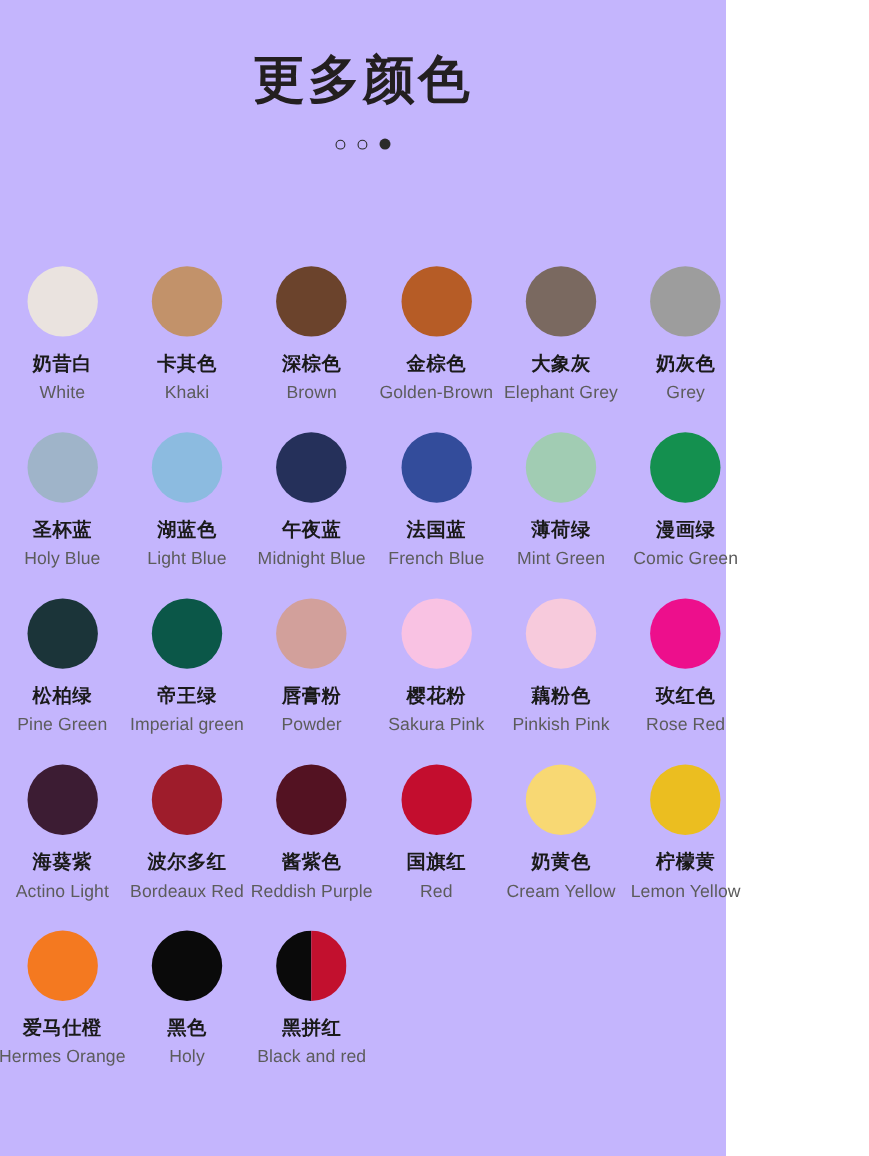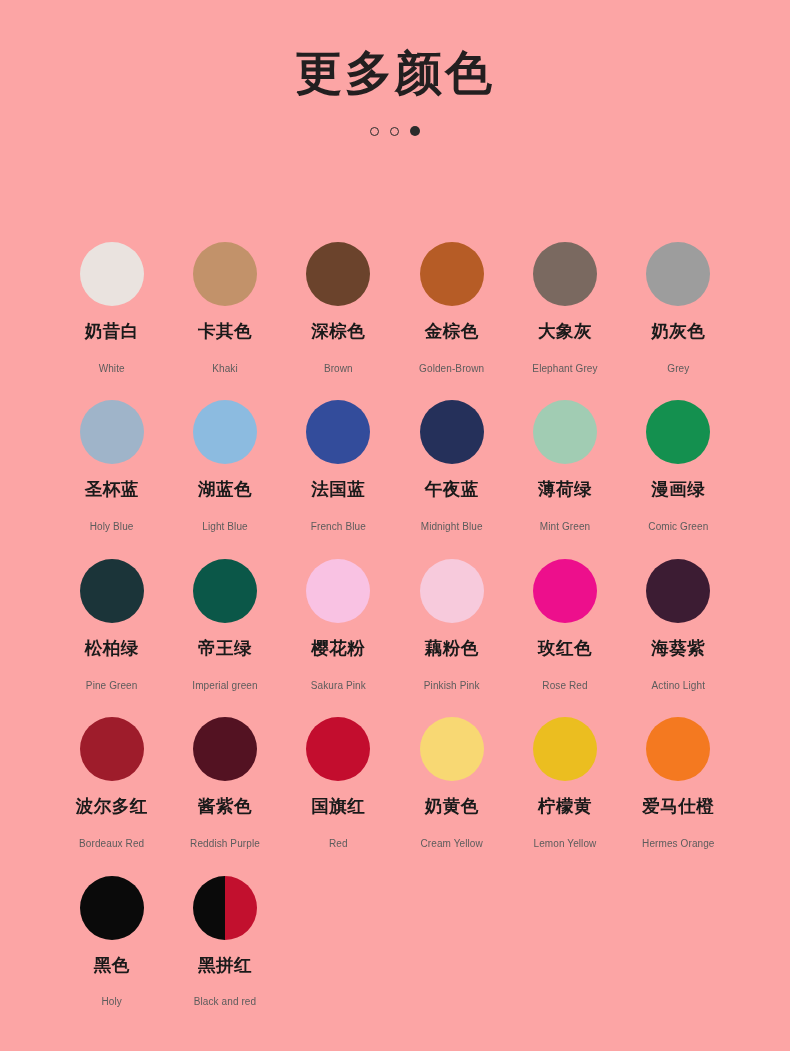--- a/index.html
+++ b/index.html
@@ -5,23 +5,23 @@
   * { box-sizing: border-box; margin: 0; padding: 0; }
   html, body {
     width: 790px;
     height: 1051px;
     background: #ffffff;
     font-family: "Liberation Sans", "DejaVu Sans", sans-serif;
     overflow: hidden;
   }
   .page {
     position: relative;
-    width: 790px;
+    width: 660px;
     height: 1051px;
-    background: #fca5a5;
+    background: #c4b5fd;
   }
 
   
   .header {
     padding-top: 46px;
     text-align: center;
   }
   .page-title {
     font-size: 47px;
     font-weight: 700;
@@ -92,22 +92,22 @@
     margin-top: 15px;
     font-size: 17.5px;
     font-weight: 700;
     color: #1a1a1a;
     letter-spacing: 0.5px;
     line-height: 1.25;
     white-space: nowrap;
     font-family: "DejaVu Sans", "Liberation Sans", sans-serif;
   }
   .name-en {
-    margin-top: 20px;
-    font-size: 10px;
+    margin-top: 5px;
+    font-size: 16px;
     font-weight: 400;
     color: #5c5c5c;
     letter-spacing: 0.1px;
     line-height: 1.25;
     white-space: nowrap;
   }
 </style>
 </head>
 <body>
 
@@ -157,48 +157,53 @@
         <div class="chip" style="background: rgb(159, 180, 201);"></div>
         <div class="name-cn">圣杯蓝</div>
         <div class="name-en">Holy Blue</div>
       </div>
       <div class="swatch">
         <div class="chip" style="background: rgb(140, 187, 224);"></div>
         <div class="name-cn">湖蓝色</div>
         <div class="name-en">Light Blue</div>
       </div>
       <div class="swatch">
+        <div class="chip" style="background: rgb(37, 48, 90);"></div>
+        <div class="name-cn">午夜蓝</div>
+        <div class="name-en">Midnight Blue</div>
+      </div>
+      <div class="swatch">
         <div class="chip" style="background: rgb(51, 76, 155);"></div>
         <div class="name-cn">法国蓝</div>
         <div class="name-en">French Blue</div>
       </div>
       <div class="swatch">
-        <div class="chip" style="background: rgb(37, 48, 90);"></div>
-        <div class="name-cn">午夜蓝</div>
-        <div class="name-en">Midnight Blue</div>
-      </div>
-      <div class="swatch">
         <div class="chip" style="background: rgb(161, 204, 179);"></div>
         <div class="name-cn">薄荷绿</div>
         <div class="name-en">Mint Green</div>
       </div>
       <div class="swatch">
         <div class="chip" style="background: rgb(20, 144, 79);"></div>
         <div class="name-cn">漫画绿</div>
         <div class="name-en">Comic Green</div>
       </div>
       <div class="swatch">
         <div class="chip" style="background: rgb(27, 52, 57);"></div>
         <div class="name-cn">松柏绿</div>
         <div class="name-en">Pine Green</div>
       </div>
       <div class="swatch">
         <div class="chip" style="background: rgb(11, 87, 72);"></div>
         <div class="name-cn">帝王绿</div>
         <div class="name-en">Imperial green</div>
+      </div>
+      <div class="swatch">
+        <div class="chip" style="background: rgb(210, 160, 155);"></div>
+        <div class="name-cn">唇膏粉</div>
+        <div class="name-en">Powder</div>
       </div>
       <div class="swatch">
         <div class="chip" style="background: rgb(249, 194, 227);"></div>
         <div class="name-cn">樱花粉</div>
         <div class="name-en">Sakura Pink</div>
       </div>
       <div class="swatch">
         <div class="chip" style="background: rgb(247, 202, 220);"></div>
         <div class="name-cn">藕粉色</div>
         <div class="name-en">Pinkish Pink</div>

